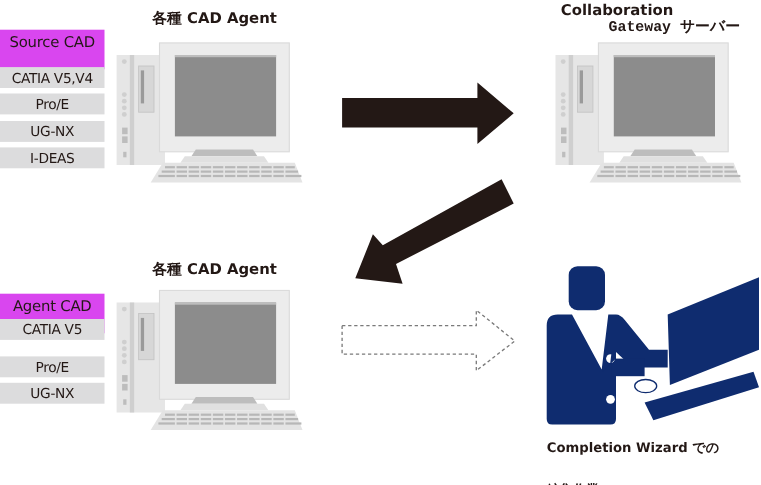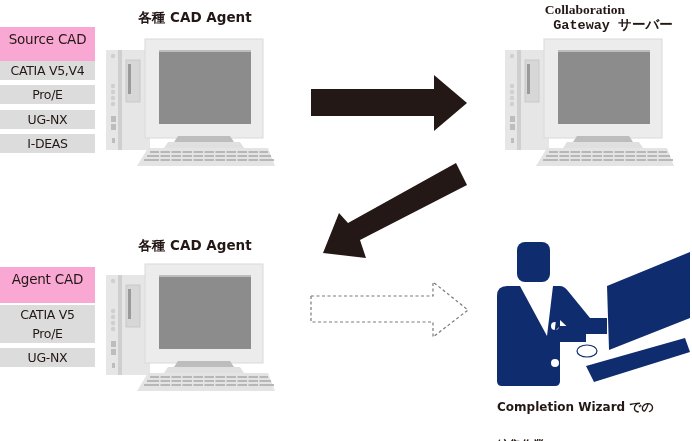--- a/index.html
+++ b/index.html
@@ -1,42 +1,42 @@
 <!DOCTYPE html>
 <html><head>
 <meta charset="utf-8">
 <style>
   html, body { margin: 0; padding: 0; background: #ffffff; }
   body { width: 692px; height: 441px; position: relative; overflow: hidden;
          font-family: "DejaVu Sans", "Liberation Sans", sans-serif; color: #231815; }
   .abs { position: absolute; }
-  .cad-head { position: absolute; left: 0; width: 95px; height: 36px; background: #f9a8d4;
+  .cad-head { position: absolute; left: 0; width: 95px; height: 36px; background: #d946ef;
               font-size: 13.5px; line-height: 24px; text-align: center; color: #231815; letter-spacing: -0.2px; }
   .cad-row { position: absolute; left: 0; width: 95px; height: 19px; background: #dcdcdd;
              font-size: 12.5px; line-height: 19px; text-align: center; color: #231815; letter-spacing: -0.3px; }
   .title { position: absolute; font-weight: bold; font-size: 13.5px; text-align: center; color: #231815; line-height: 16px; }
   .pc { position: absolute; width: 175px; height: 130px; }
   .caption { position: absolute; font-weight: bold; font-size: 12px; line-height: 18px; color: #231815; }
 </style>
 </head>
 <body>
 
 <div class="cad-head" style="top:27px">Source CAD</div>
 <div class="cad-row" style="top:61px">CATIA V5,V4</div>
 <div class="cad-row" style="top:85px">Pro/E</div>
 <div class="cad-row" style="top:110px">UG-NX</div>
 <div class="cad-row" style="top:134px">I-DEAS</div>
 
 <div class="cad-head" style="top:267px">Agent CAD</div>
-<div class="cad-row" style="top:305px">CATIA V5</div>
+<div class="cad-row" style="top:290px">CATIA V5</div>
 <div class="cad-row" style="top:324px">Pro/E</div>
 <div class="cad-row" style="top:348px">UG-NX</div>
 
 <div class="title" style="left:120px; top:9px; width:150px;">各種 CAD Agent</div>
-<div class="title" style="left:500px; top:2px; width:170px;font-family:Liberation Serif, serif;">Collaboration</div>
+<div class="title" style="left:476px; top:2px; width:170px;">Collaboration</div>
 <div class="title" style="left:528px; top:18px; width:170px;font-family:Liberation Mono, monospace;">Gateway サーバー</div>
 <div class="title" style="left:120px; top:237px; width:150px;">各種 CAD Agent</div>
 
 <svg class="pc" style="left:104px; top:38px;" viewBox="0 0 175 130">
   <g>
     <rect x="2" y="12" width="44" height="100" fill="#e6e6e6"></rect>
     <rect x="14" y="12" width="4" height="100" fill="#cfcfcf"></rect>
     <rect x="22" y="22" width="14" height="42" fill="#d7d7d7" stroke="#c4c4c4" stroke-width="0.8"></rect>
     <rect x="24" y="26" width="3" height="30" fill="#9a9a9a"></rect>
     <circle cx="9" cy="18" r="2.2" fill="#cfcfcf"></circle>

